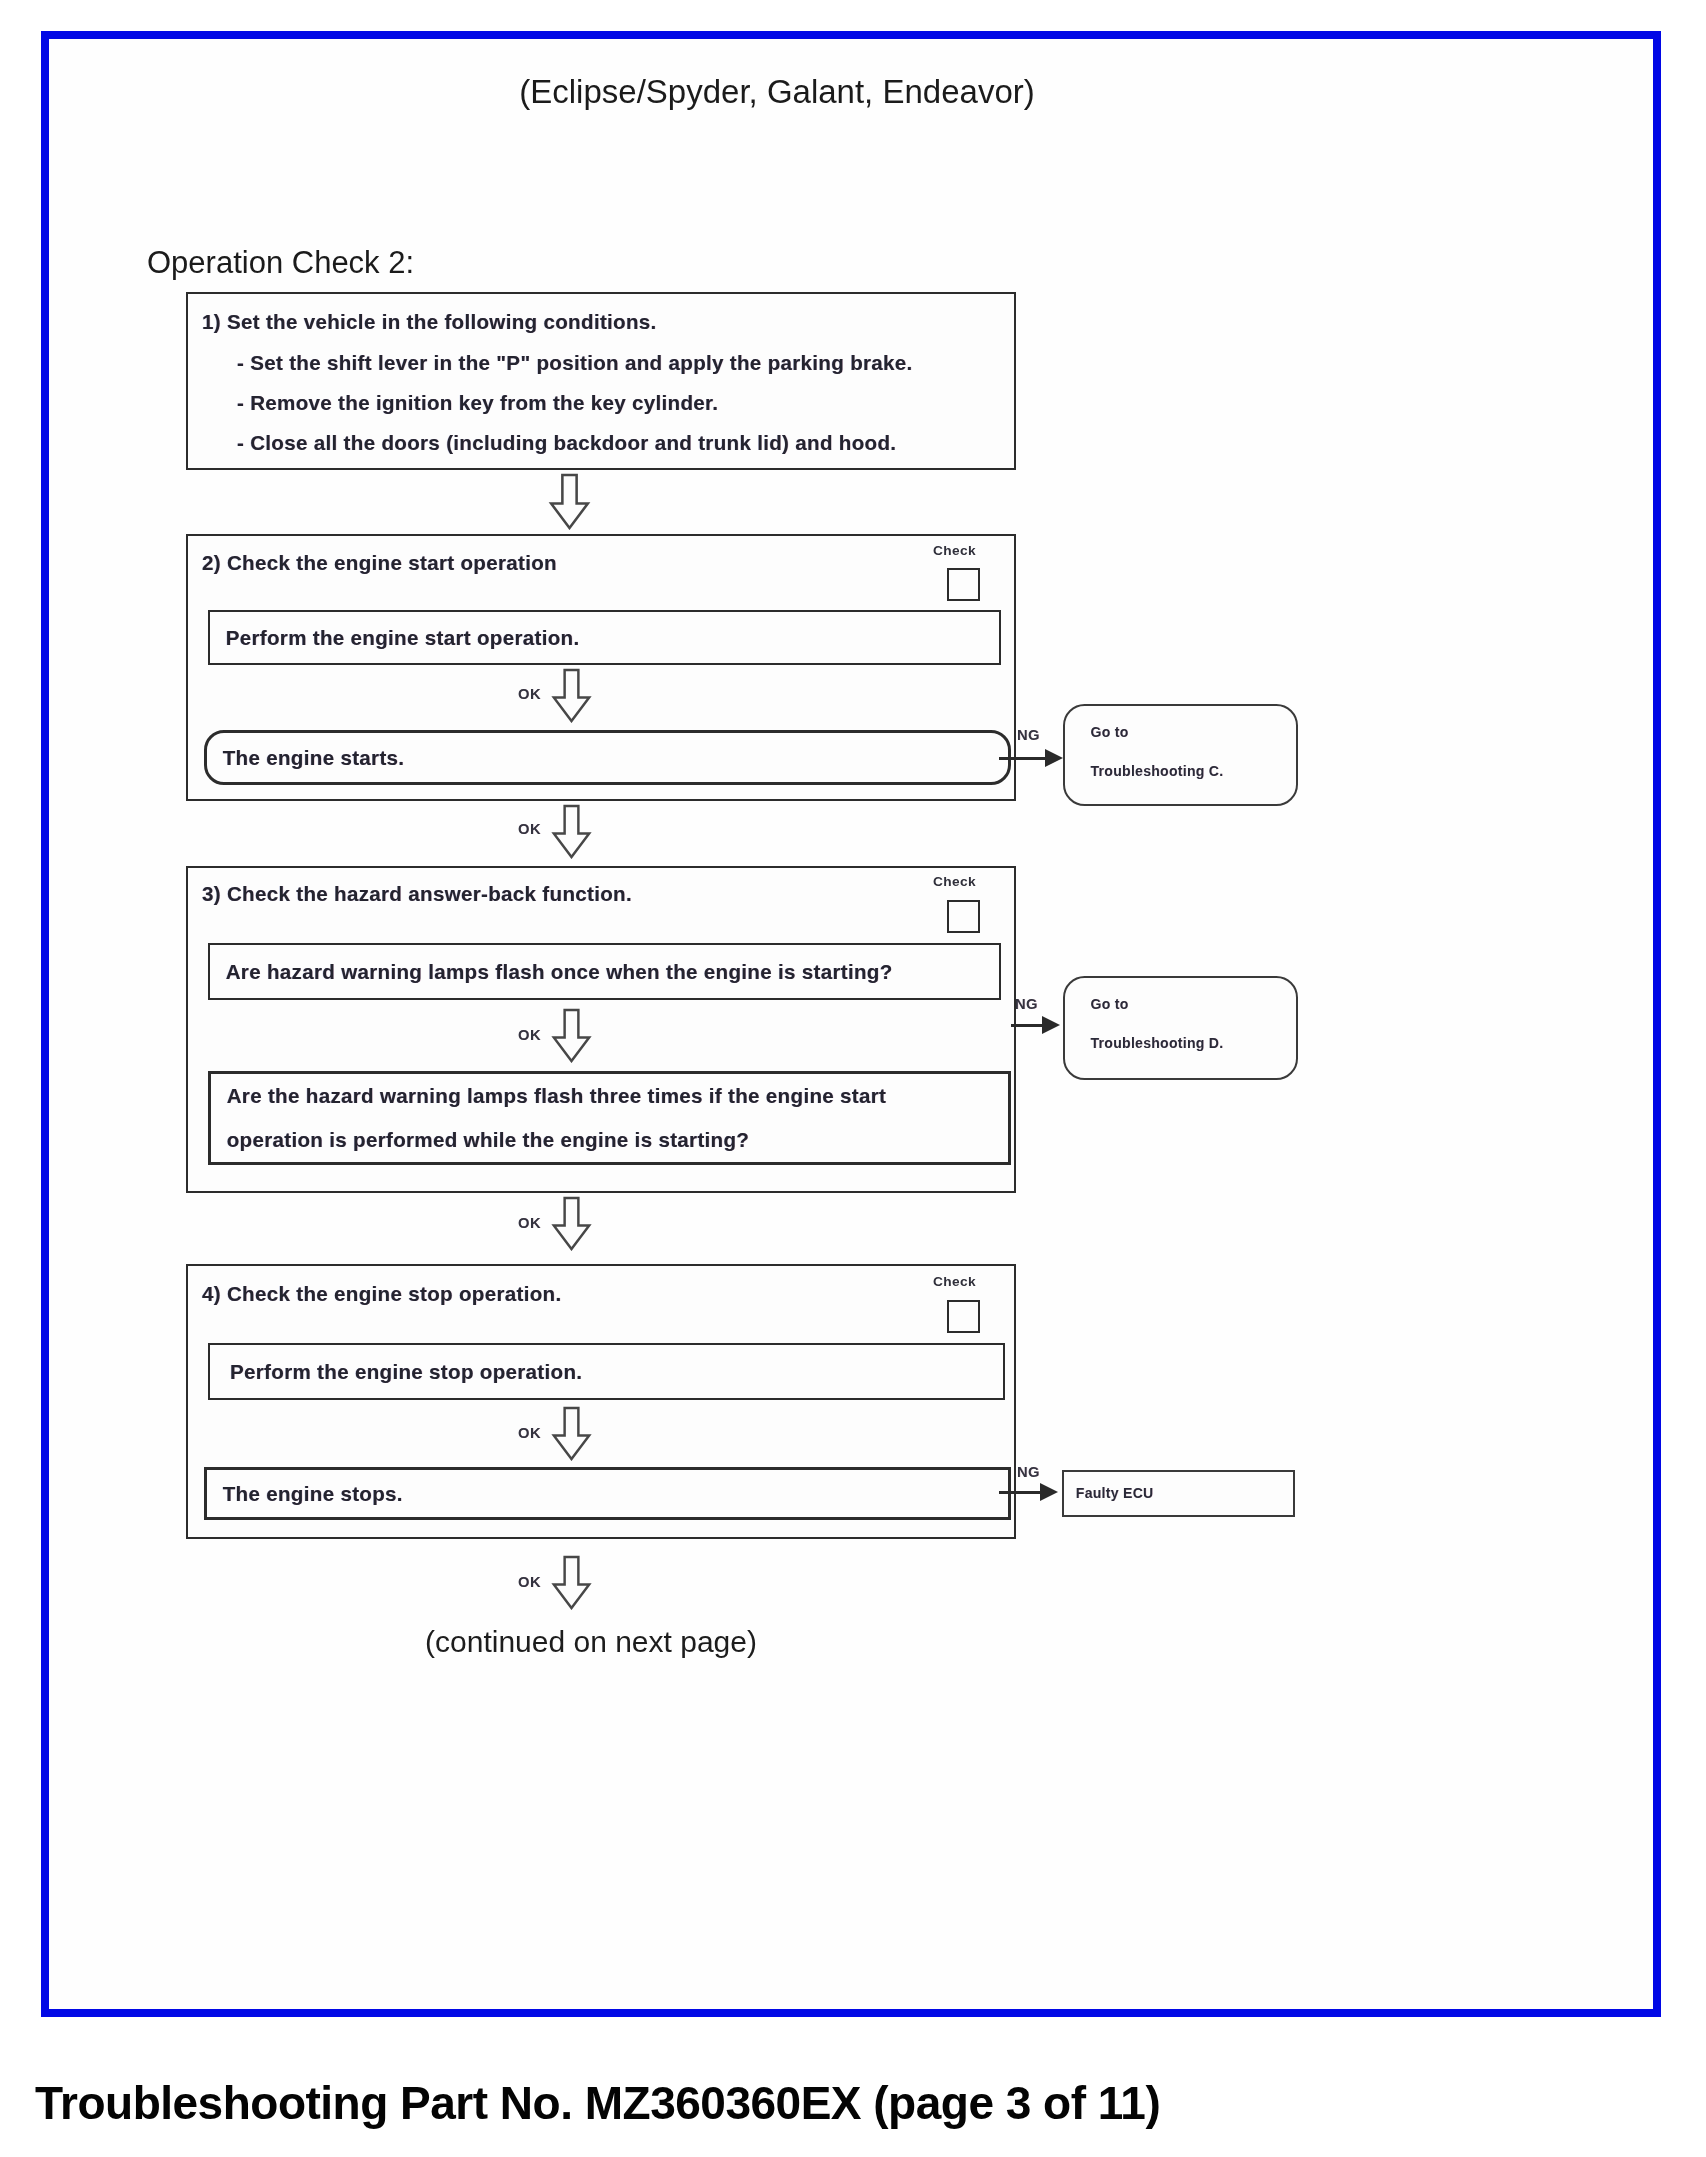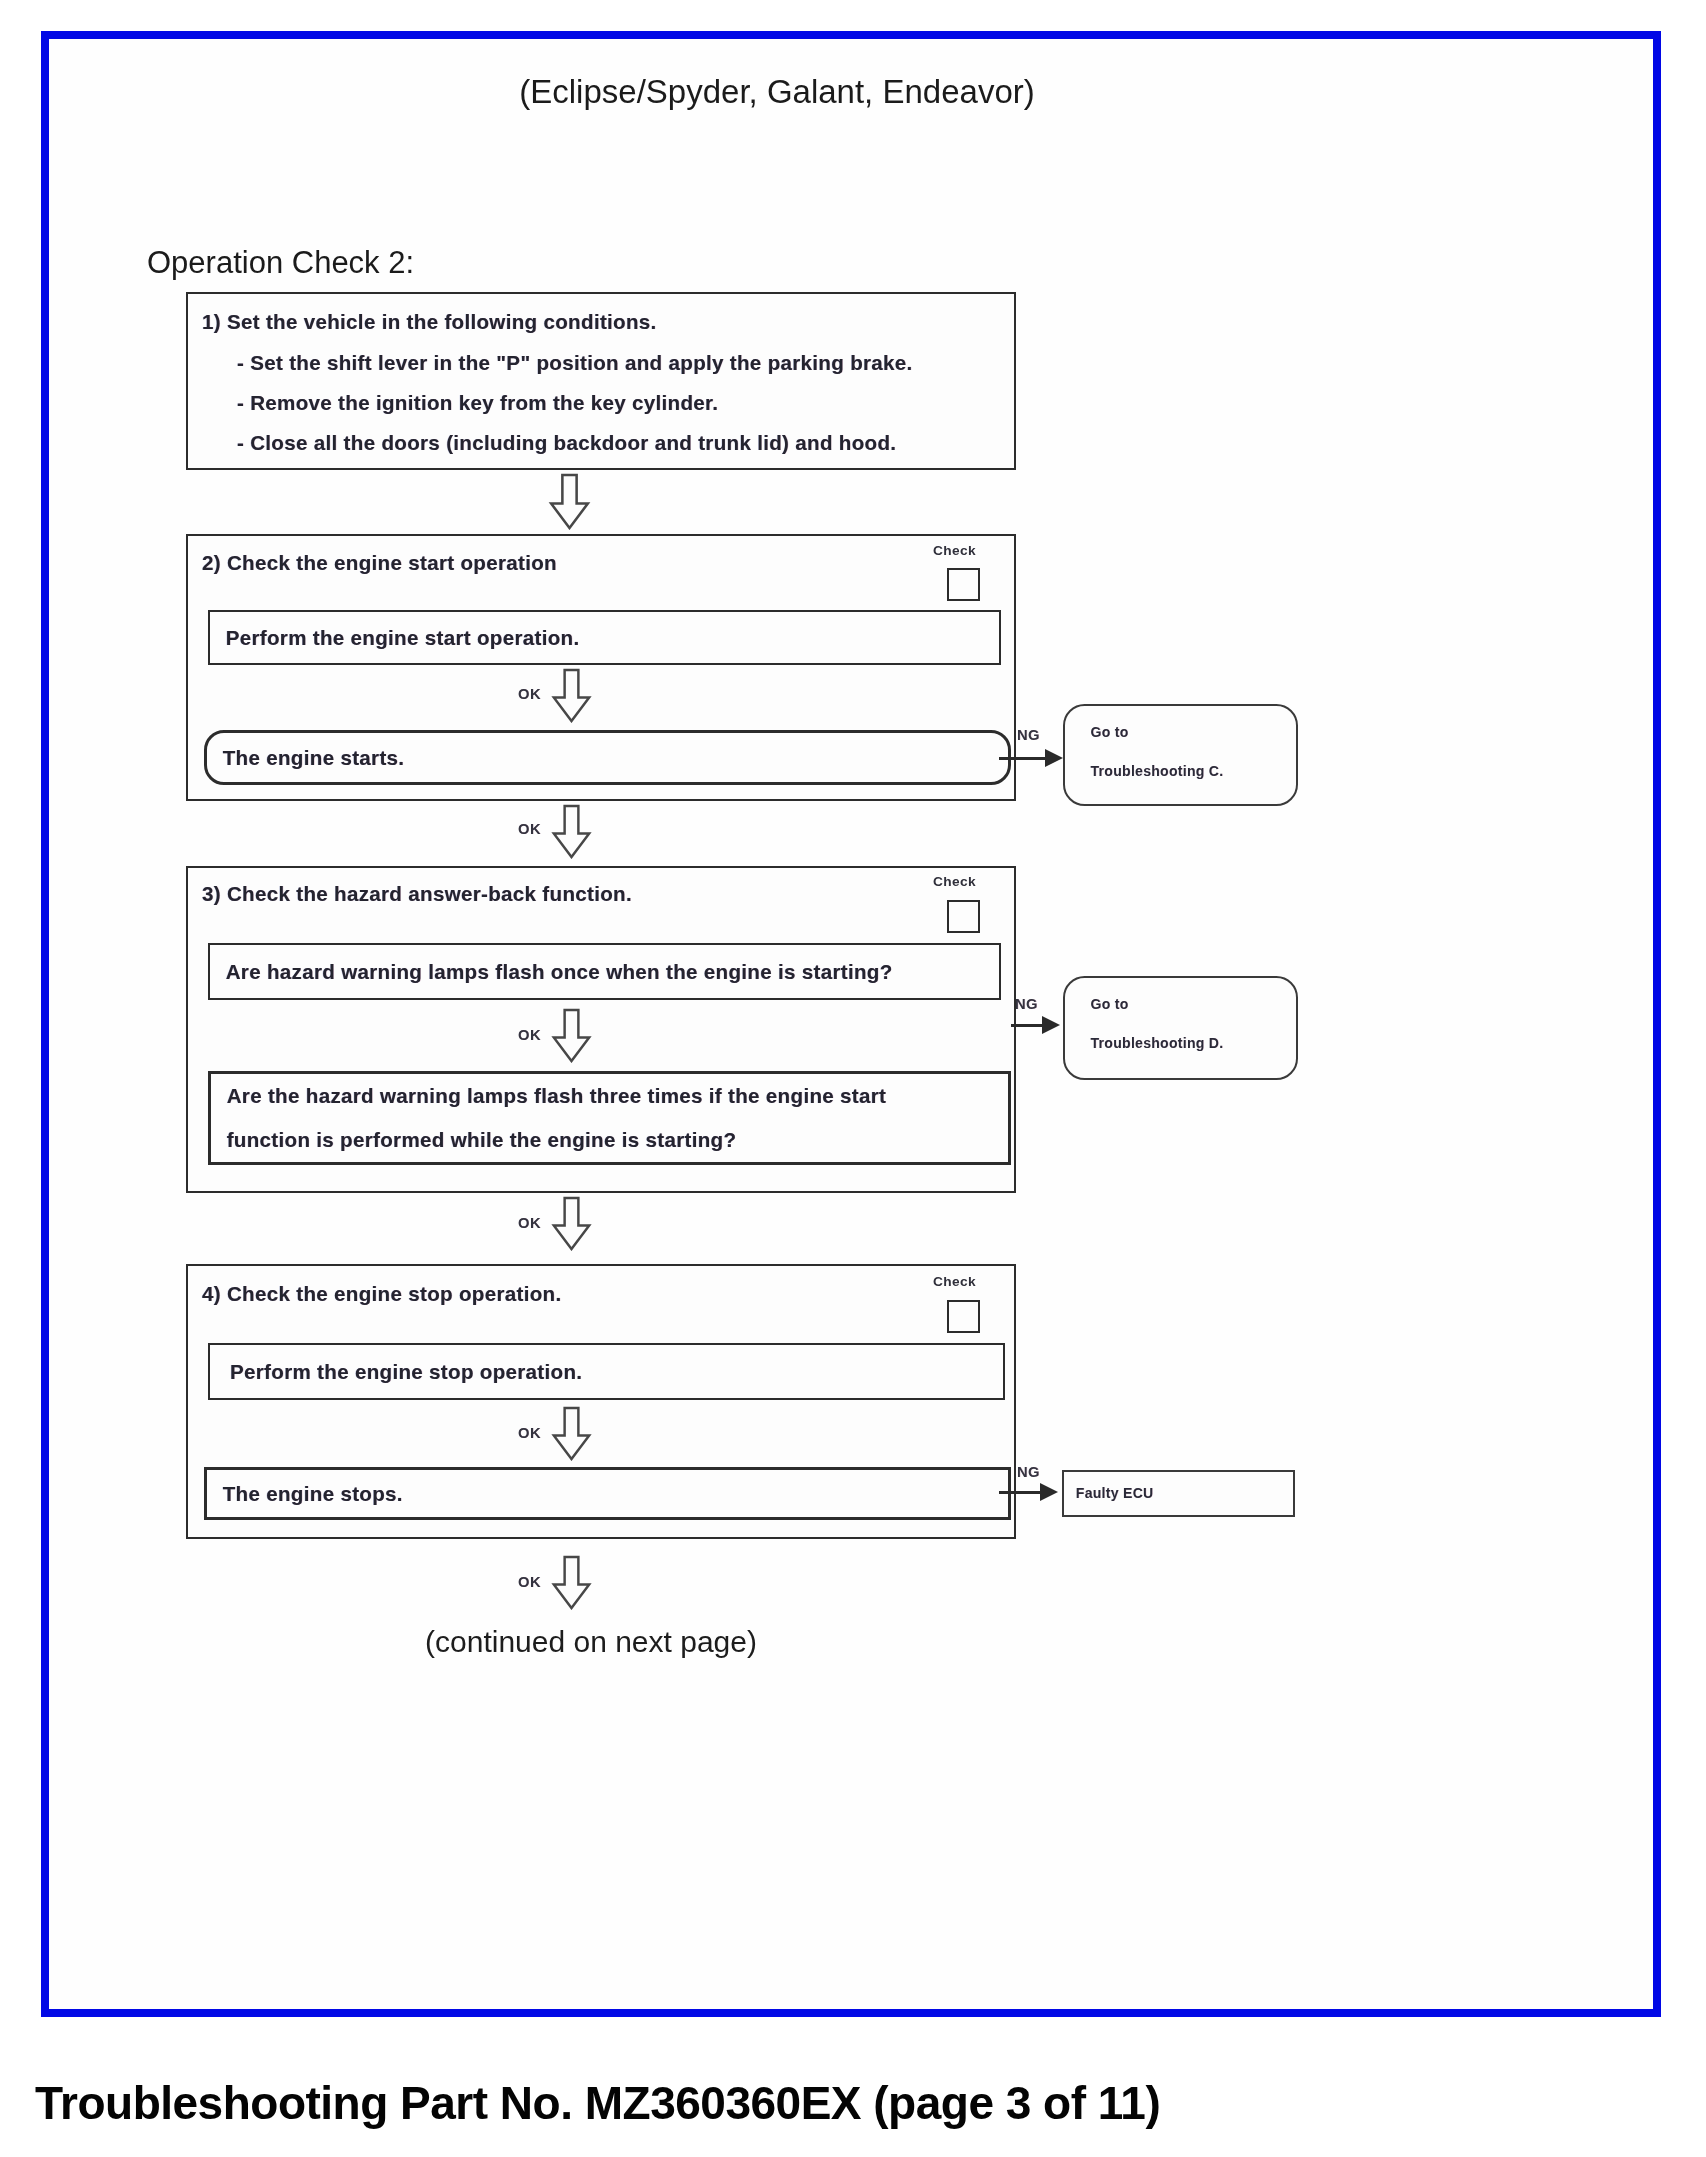--- a/index.html
+++ b/index.html
@@ -94,21 +94,21 @@
   </div>
 
   <div class="abs oklabel" style="left:502px;top:1027px;">OK</div>
   <svg class="abs blockarrow" style="left:551px;top:1008px;" width="41" height="55" viewBox="0 0 40 56">
     <path d="M13 2 L27 2 L27 30 L38 30 L20 54 L2 30 L13 30 Z"></path>
   </svg>
 
   <div class="abs inner thick" style="left:208px;top:1071px;width:781px;height:88px;">
     <div>
       <div class="flowtext">Are the hazard warning lamps flash three times if the engine start</div>
-      <div class="flowtext" style="margin-top:19.6px;">function is performed while the engine is starting?</div>
+      <div class="flowtext" style="margin-top:19.6px;">operation is performed while the engine is starting?</div>
     </div>
   </div>
 
   <div class="abs nglabel" style="left:1015px;top:996px;">NG</div>
   <div class="abs ngline" style="left:1011px;top:1024px;width:35px;"></div>
   <div class="abs nghead" style="left:1042px;top:1016px;"></div>
   <div class="abs rounded" style="left:1063px;top:976px;width:205px;height:86px;">
     <div class="sidetext">Go to</div>
     <div class="sidetext sidegap">Troubleshooting D.</div>
   </div>

